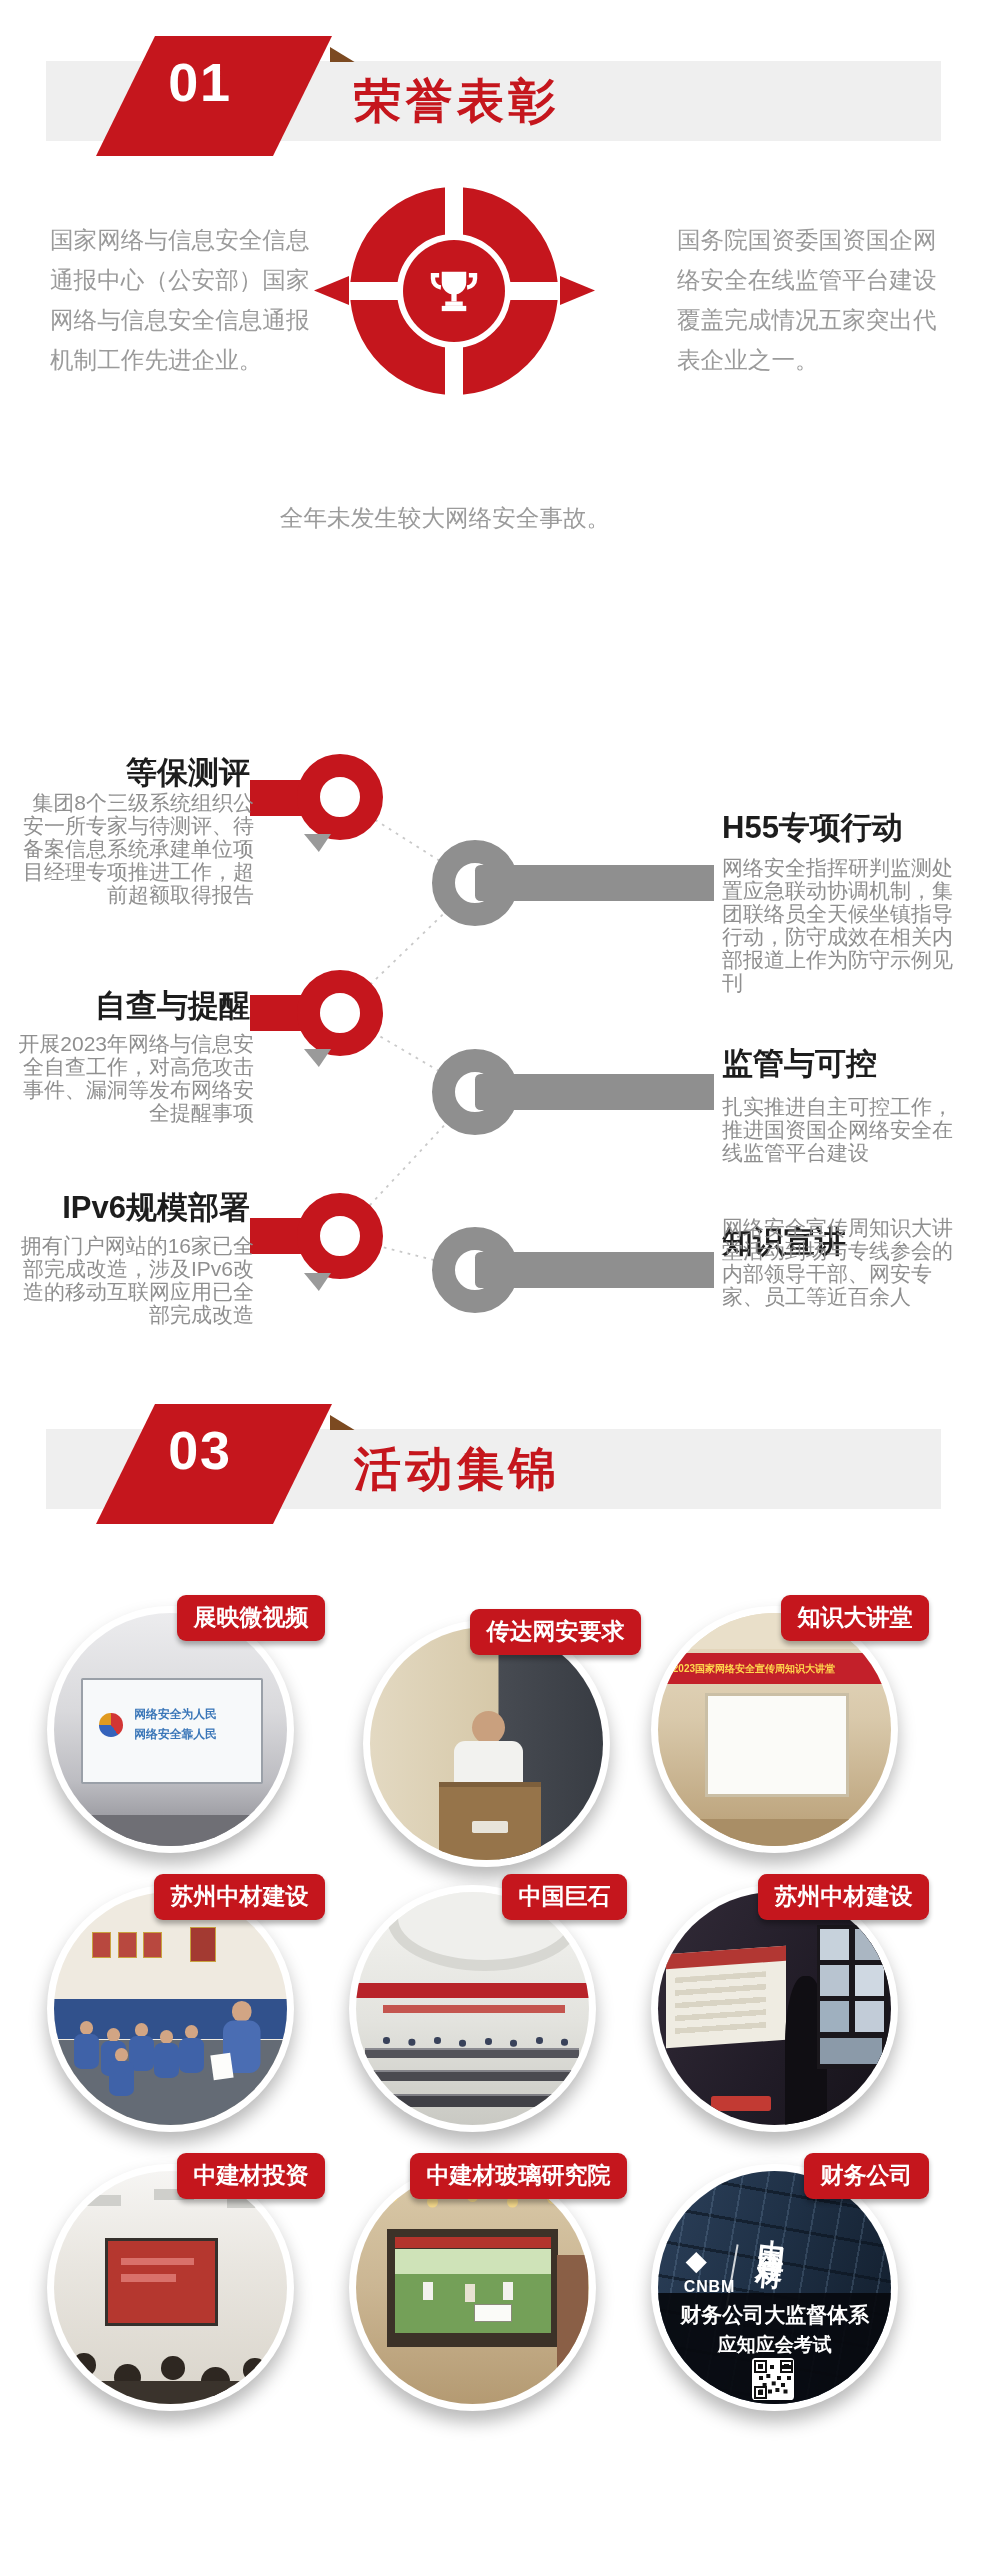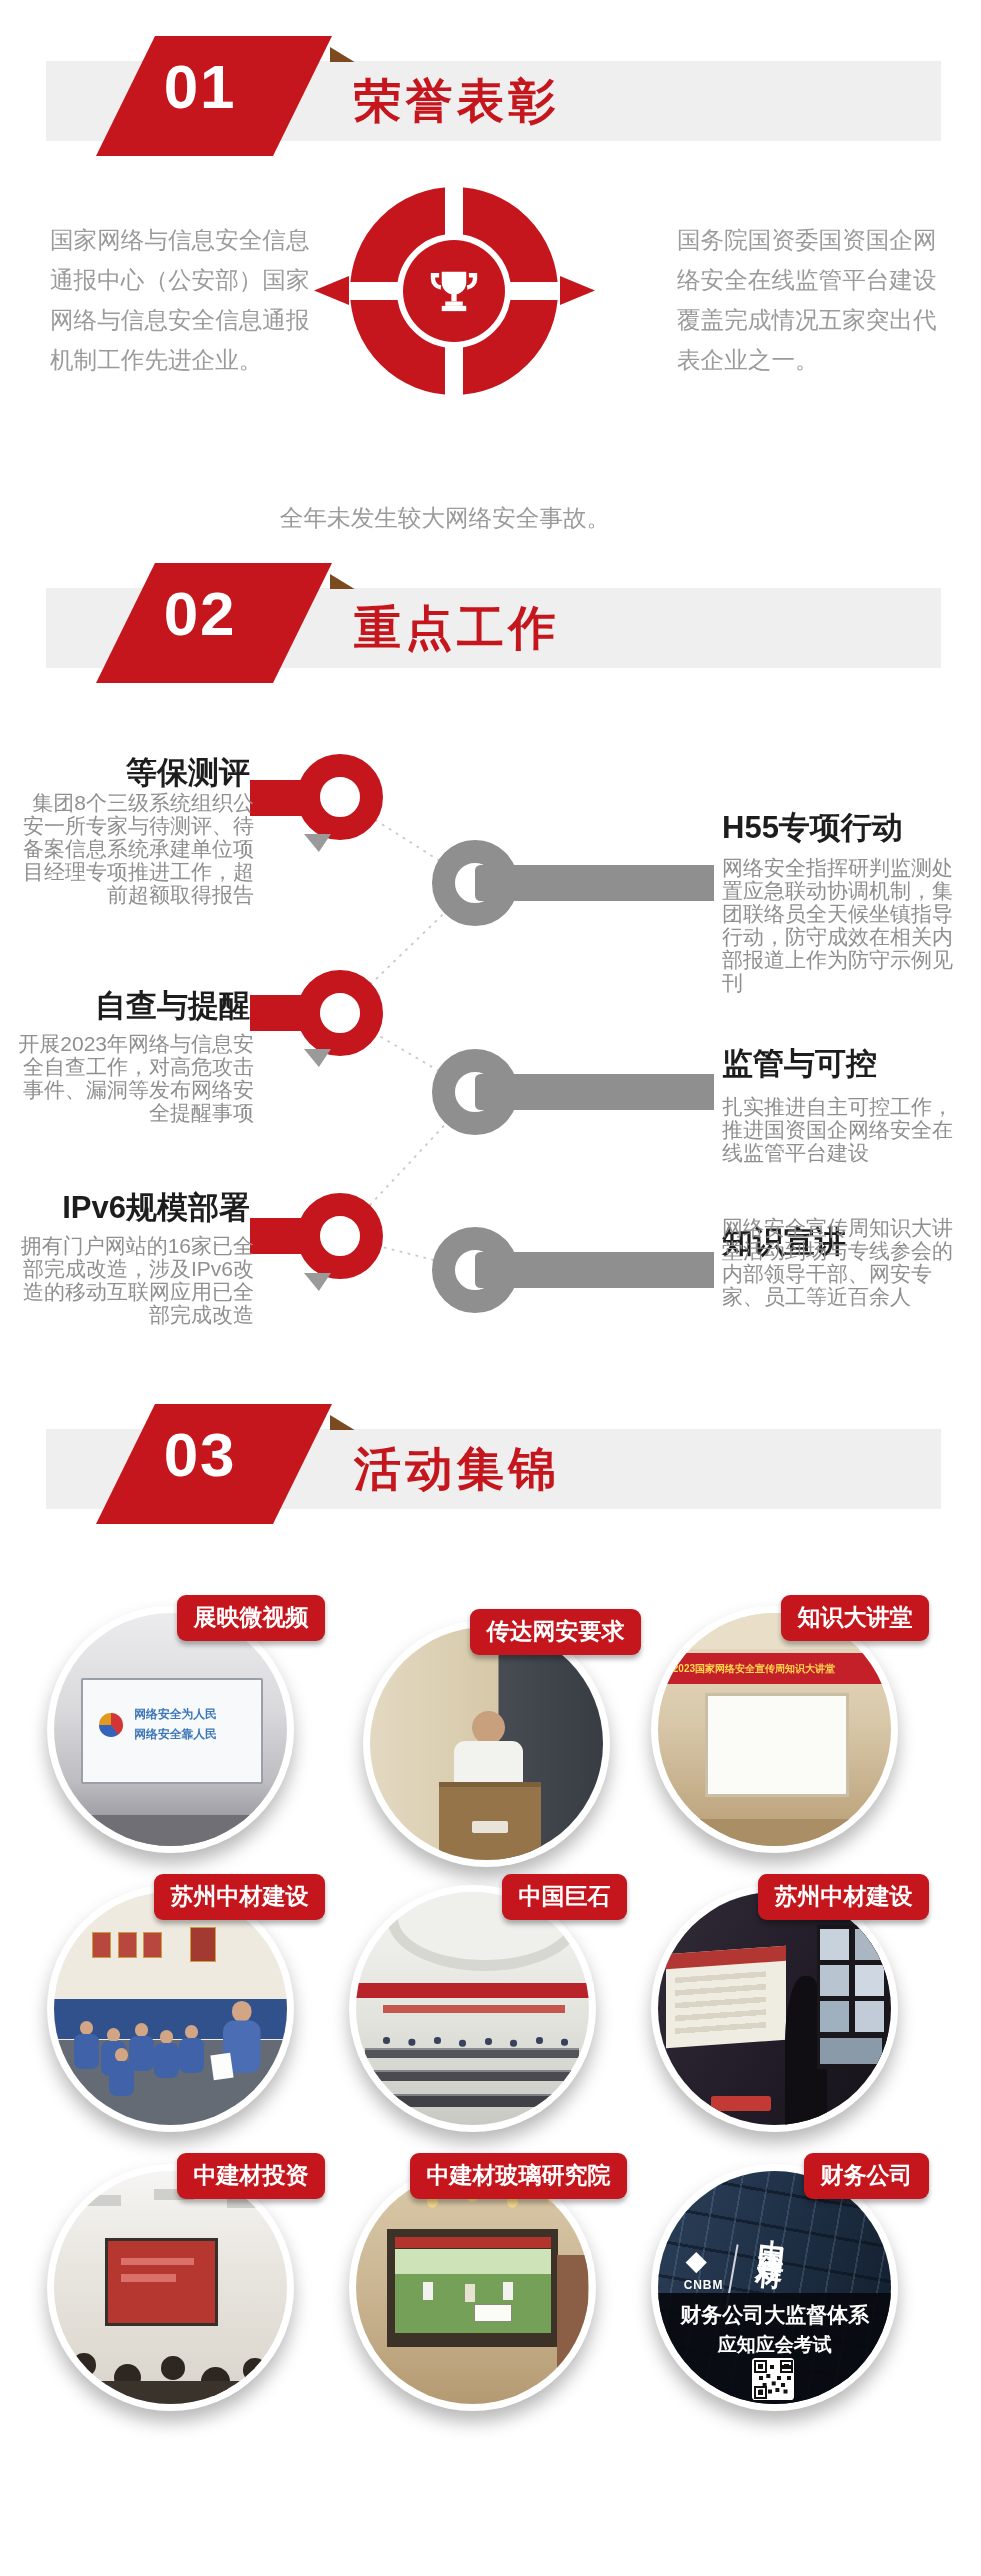--- a/index.html
+++ b/index.html
@@ -7,21 +7,21 @@
         font-family:"Liberation Sans","DejaVu Sans",sans-serif;}
   
   .hdr{position:absolute;left:41px;width:900px;height:136px;}
   .hbar{position:absolute;left:4.5px;top:25.4px;width:895px;height:80px;background:#efefef;}
   .fold{position:absolute;background:#7c4a21;}
   .fold-tr{left:289px;top:11px;width:25.4px;height:15.4px;clip-path:polygon(0 0,100% 100%,0 100%);}
   .fold-bl{left:72px;top:102px;width:24.5px;height:18px;clip-path:polygon(100% 0,100% 100%,0 0);}
   .para{position:absolute;left:55px;top:0;width:236px;height:120px;background:#c5161d;
         clip-path:polygon(25% 0,100% 0,75% 100%,0 100%);}
   .hnum{position:absolute;left:50px;top:14.5px;width:218px;text-align:center;
-        font-size:62px;font-weight:700;color:#ffffff;letter-spacing:1.8px;}
+        font-size:54px;font-weight:700;color:#ffffff;letter-spacing:1.8px;}
   .htitle{position:absolute;left:313px;top:25.4px;height:80px;line-height:80px;
         font-size:47px;font-weight:700;color:#c5161d;letter-spacing:4.5px;}
   
   .side-text{position:absolute;font-size:23.6px;line-height:40px;color:#9b9b9b;}
   .medal{position:absolute;left:327px;top:164px;width:254px;height:254px;}
   .ring{position:absolute;left:23px;top:23px;width:114px;height:114px;border:47px solid #c5161d;
         border-radius:50%;background:#fff;}
   .gap{position:absolute;background:#ffffff;}
   .g-n{left:118px;top:12.7px;width:18px;height:62px;}
   .g-s{left:118px;top:180px;width:18px;height:62px;}
@@ -105,28 +105,20 @@
         <rect x="22" y="44" width="20" height="5" fill="#fff"></rect>
         <rect x="18" y="49" width="28" height="6" fill="#fff"></rect>
       </svg>
     </div>
   </div>
   <div class="tri tri-l"></div>
   <div class="tri tri-r"></div>
 
   <div class="caption">全年未发生较大网络安全事故。</div>
 
-  <header class="hdr" style="top:563px">
-    <div class="hbar"></div>
-    <div class="fold fold-tr"></div>
-    <div class="fold fold-bl"></div>
-    <div class="para"></div>
-    <div class="hnum">02</div>
-    <div class="htitle">重点工作</div>
-  </header>
 
   <div class="it-title l" style="left:27px;top:752px;width:223px">等保测评</div>
   <div class="key-bar red" style="left:250px;top:780px;width:94px"></div>
   <div class="key-ring red" style="left:297px;top:754px"></div>
   <div class="wedge" style="left:304px;top:834px"></div>
   <div class="it-body l" style="left:18px;top:791px;width:236px">集团8个三级系统组织公安一所专家与待测评、待备案信息系统承建单位项目经理专项推进工作，超前超额取得报告</div>
 
   <div class="key-ring gray" style="left:432px;top:840px"></div>
   <div class="key-bar gray" style="left:475px;top:865px;width:239px"></div>
   <div class="it-title" style="left:722px;top:807px">H55专项行动</div>
@@ -311,21 +303,21 @@
       <div class="abs" style="right:1.8px;top:84px;width:31px;height:118px;background:#8a5f46"></div>
     </div>
     <div class="pill">中建材玻璃研究院</div>
   </figure>
 
   <figure class="cell" style="left:651px;top:2164px;margin:0">
     <div class="photo-frame"></div>
     <div class="img" style="background:linear-gradient(115deg,#2c405a 0%,#203248 40%,#101b29 100%)">
       <div class="abs" style="inset:-36px;background:repeating-linear-gradient(100deg,transparent 0 23.6px,rgba(130,160,190,.22) 23.6px 25.4px),repeating-linear-gradient(10deg,transparent 0 31px,rgba(8,16,26,.55) 31px 34px)"></div>
       <div class="abs" style="left:31px;top:84px;width:14.5px;height:14.5px;background:#fff;transform:rotate(45deg)"></div>
-      <div class="tinytext" style="left:25.4px;top:107px;color:#fff;font-size:12px;letter-spacing:0.9px">CNBM</div>
+      <div class="tinytext" style="left:25.4px;top:107px;color:#fff;font-size:16px;letter-spacing:0.9px">CNBM</div>
       <div class="abs" style="left:73px;top:73px;width:1.8px;height:65px;background:rgba(255,255,255,.8);transform:rotate(10deg)"></div>
       <div class="vtext abs" style="left:98px;top:47px;font-size:27px;transform:rotate(6deg)">中国建材</div>
       <div class="abs" style="left:0;bottom:0;width:100%;height:111px;background:rgba(7,10,15,.93);text-align:center">
         <div style="margin-top:7.3px;font-size:21px;font-weight:700;color:#fff">财务公司大监督体系</div>
         <div style="margin-top:3.6px;font-size:19px;font-weight:700;color:#fff">应知应会考试</div>
         <div class="abs" style="left:94px;top:65px;width:42px;height:42px;background:#fff;border-radius:3.6px">
           <b class="qf" style="left:1.8px;top:1.8px">
               <i></i>
             </b>
           <b class="qf" style="right:1.8px;top:1.8px">

